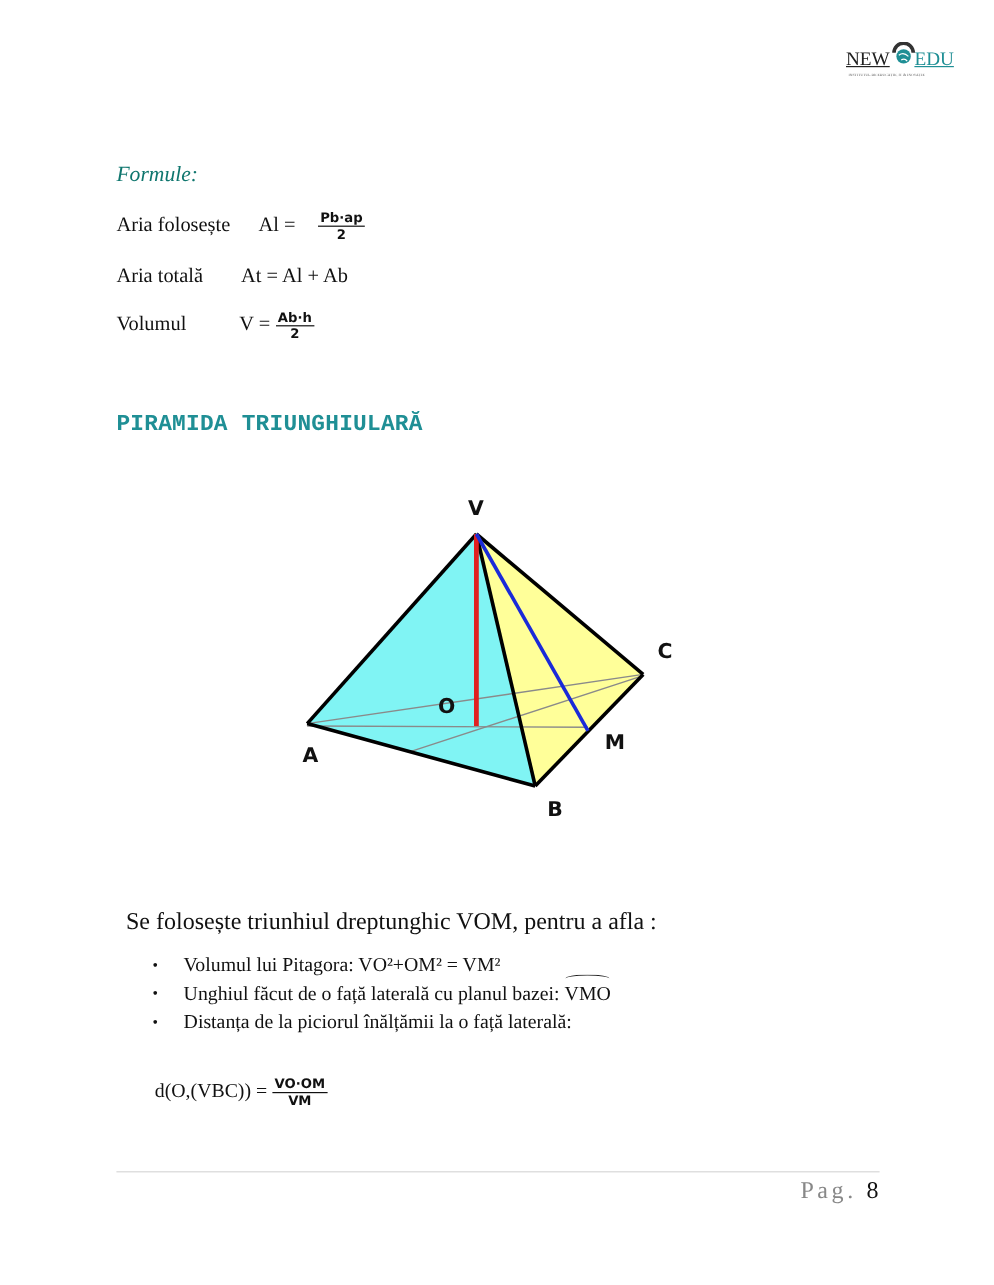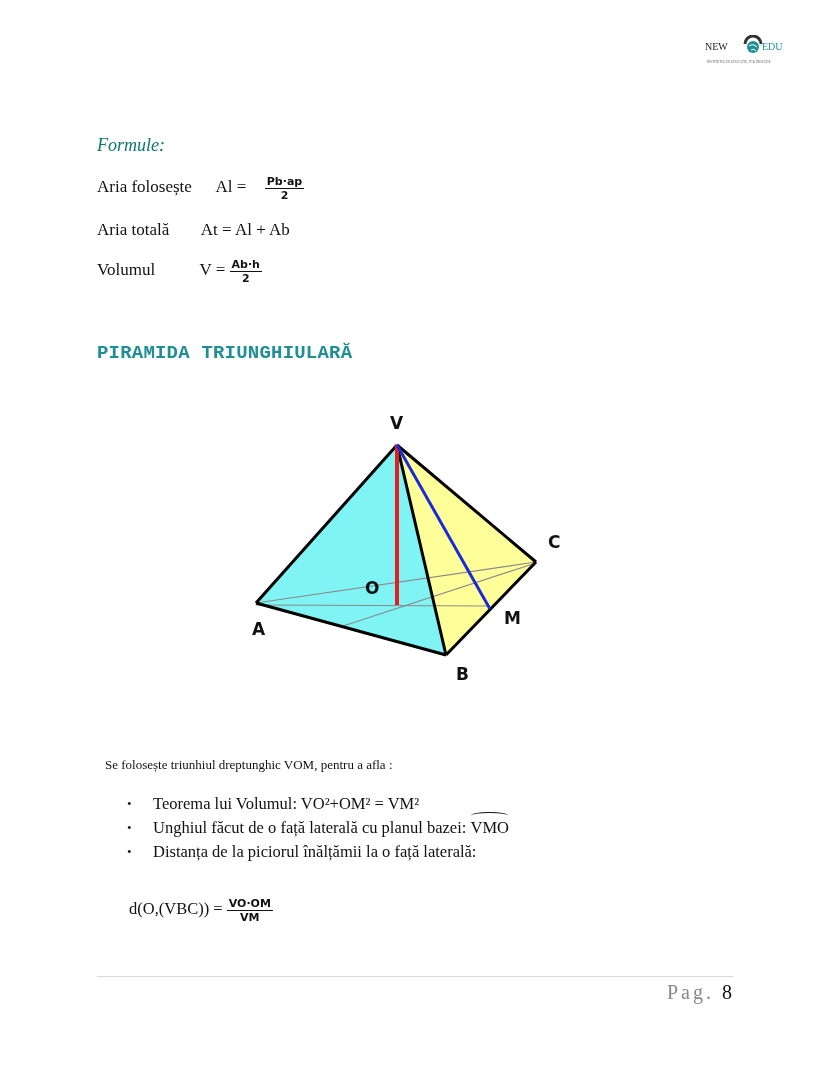--- a/index.html
+++ b/index.html
@@ -1,29 +1,29 @@
 <!DOCTYPE html>
 <html><head>
 <meta charset="utf-8">
 <style>
   html, body { margin:0; padding:0; background:#ffffff; }
   body { width:828px; height:1071px; position:relative; overflow:hidden;
          font-family:"Liberation Serif", serif; color:#111; }
   .abs { position:absolute; }
   .logo { left:705px; top:33px; width:90px; height:36px; }
-  .logo-text { font-family:"Liberation Serif", serif; font-size:10px; color:#222; position:absolute; top:8px; white-space:nowrap; }
+  .logo-text { font-family:"Liberation Serif", serif; font-size:16px; color:#222; position:absolute; top:8px; white-space:nowrap;text-decoration:underline; }
   .logo-sub { position:absolute; top:27px; left:2px; font-size:3px; color:#555; letter-spacing:0.1px; white-space:nowrap; }
   .formule-title { left:97px; top:135px; font-style:italic; font-size:18px; color:#0f766e; }
   .frow { left:97px; font-size:17px; white-space:nowrap; }
   .frac { display:inline-flex; flex-direction:column; align-items:center; vertical-align:middle; font-family:"DejaVu Sans", sans-serif; font-size:11px; line-height:13px;font-weight:bold; }
   .frac .num { border-bottom:1px solid #111; padding:0 2px; }
   .frac .den { padding:0 2px; }
   .section-title { left:97px; top:342px; font-weight:bold; font-size:19px; color:#1f8f95; letter-spacing:0.2px;font-family:Liberation Mono, monospace; }
   .figure { left:240px; top:405px; width:350px; height:290px; }
-  .intro { left:105px; top:757px; font-size:13px; }
+  .intro { left:105px; top:757px; font-size:20px; }
   .bullets { left:127px; top:792px; font-size:16.5px; margin:0; padding:0; list-style:none; }
   .bullets li { height:24px; line-height:24px; white-space:nowrap; }
   .bullets .dot { display:inline-block; width:26px; font-size:13px; vertical-align:top; }
   .dist { left:129px; top:897px; font-size:16.5px; white-space:nowrap; }
   .footer-line { left:97px; top:976px; width:636px; height:1px; background:#d8d8d8; }
   .pag { left:667px; top:981px; font-size:20px; letter-spacing:3px; color:#888; }
   .pag .num { color:#111; letter-spacing:0; }
   .hat { display:inline-block; position:relative; }
   .hat::before { content:""; position:absolute; left:1px; right:1px; top:-4px; height:6px; border-top:1px solid #111; border-radius:50% 50% 0 0; }
 </style>
@@ -98,21 +98,21 @@
     <text x="216" y="275">B</text>
     <text x="308" y="143">C</text>
     <text x="125" y="189">O</text>
     <text x="264" y="219">M</text>
   </g>
 </svg>
 
 <div class="abs intro">Se folosește triunhiul dreptunghic VOM, pentru a afla :</div>
 
 <ul class="abs bullets">
-  <li><span class="dot">•</span><span>Teorema lui Volumul: VO²+OM² = VM²</span></li>
+  <li><span class="dot">•</span><span>Volumul lui Pitagora: VO²+OM² = VM²</span></li>
   <li><span class="dot">•</span><span>Unghiul făcut de o față laterală cu planul bazei: </span><span class="hat">VMO</span></li>
   <li><span class="dot">•</span><span>Distanța de la piciorul înălțămii la o față laterală:</span></li>
 </ul>
 
 <div class="abs dist">
   <span>d(O,(VBC)) =</span>
   <span class="frac">
     <span class="num">VO·OM</span>
     <span class="den">VM</span>
   </span>

